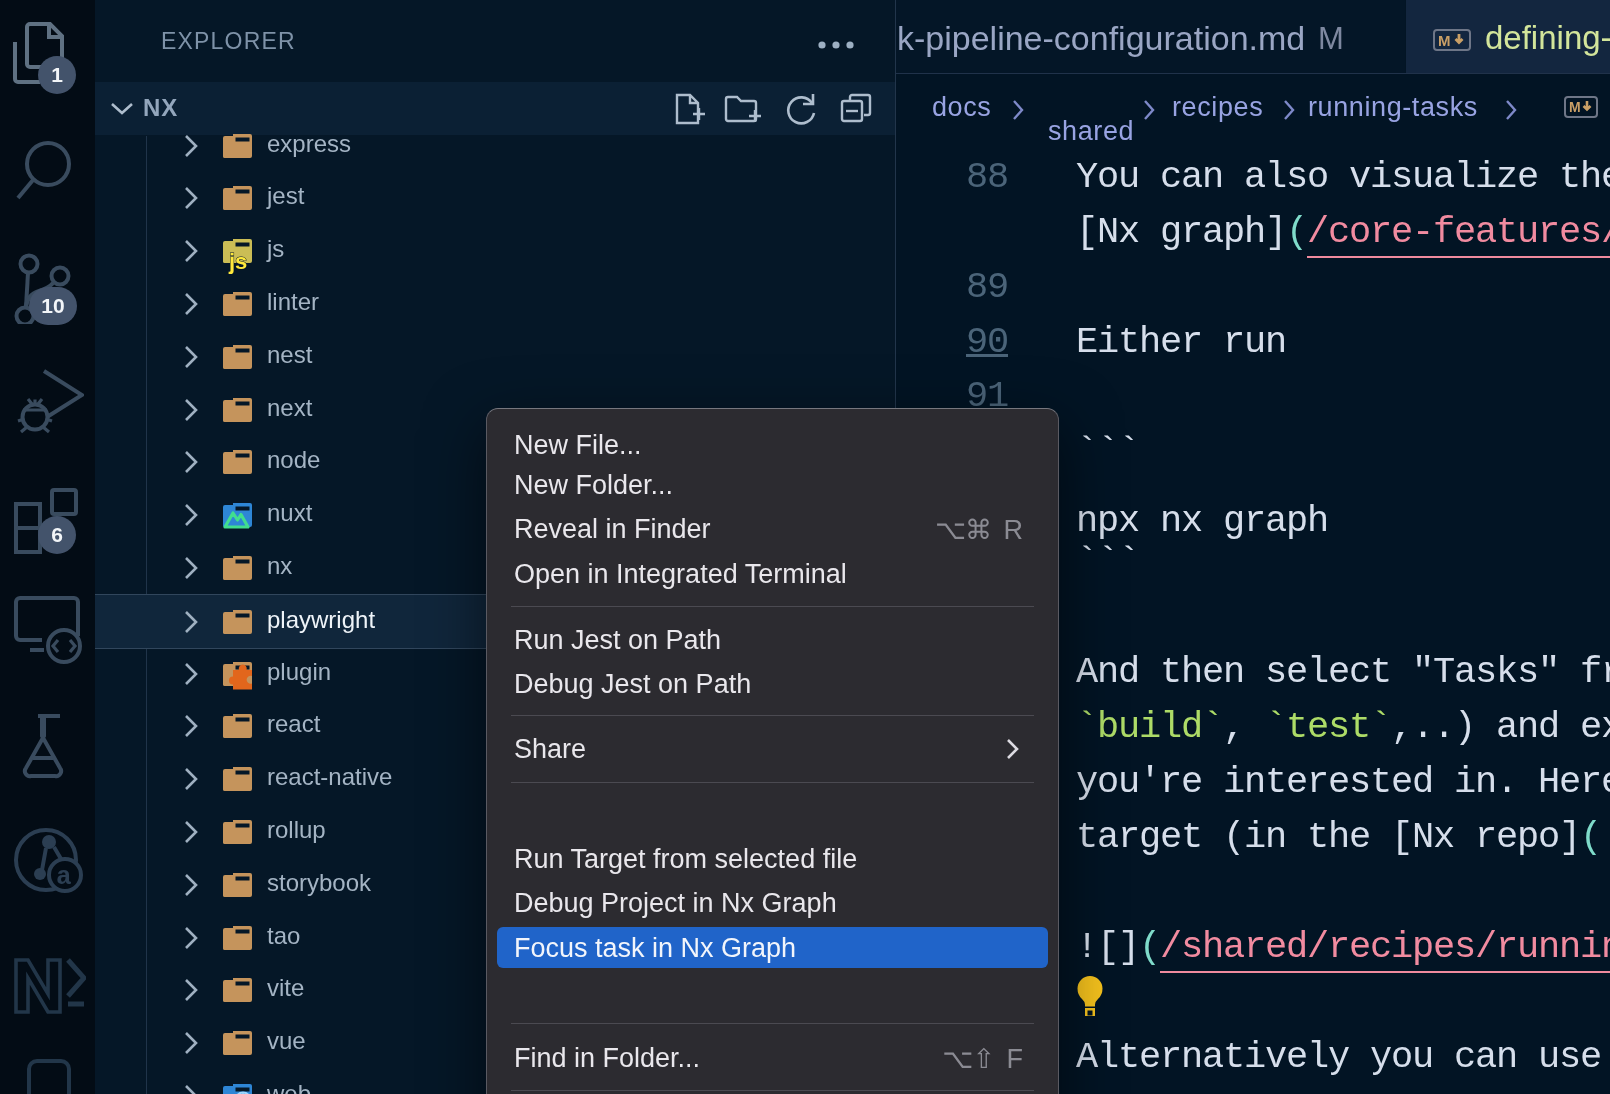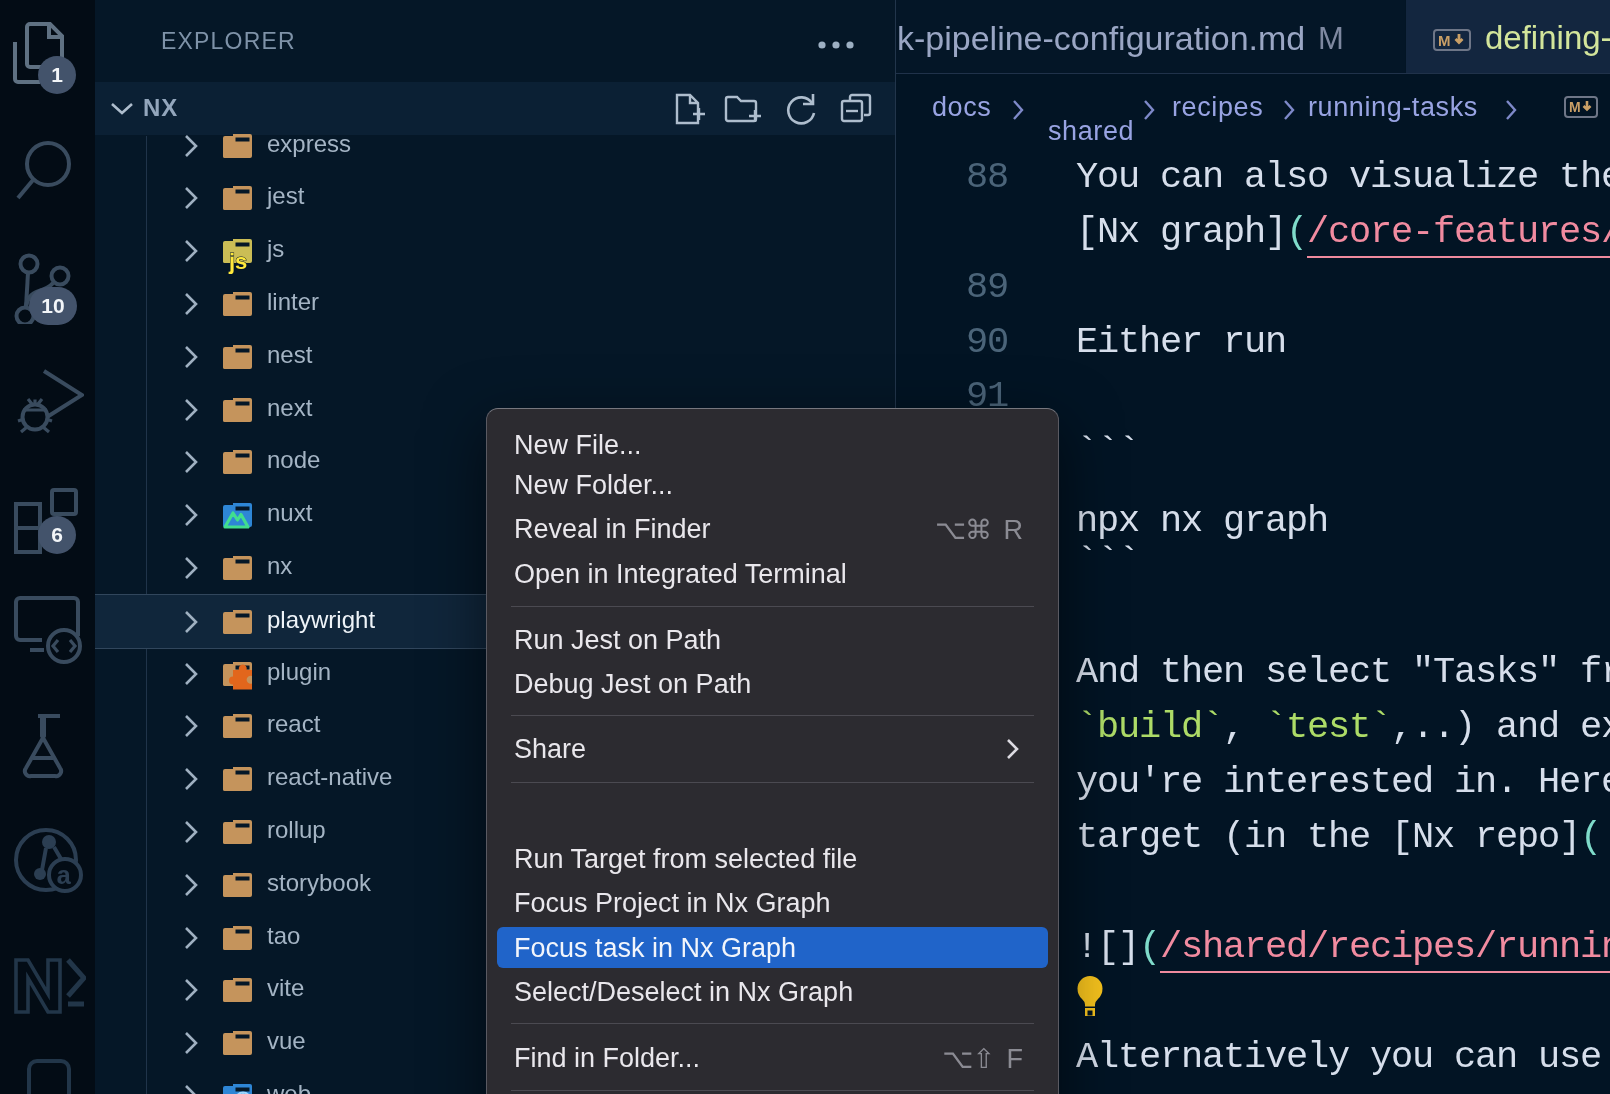--- a/index.html
+++ b/index.html
@@ -359,21 +359,21 @@
         </svg>
         <svg style="position:absolute;left:668px;top:22px;" width="34" height="22" viewBox="0 0 34 22">
           <rect x="1" y="1" width="32" height="20" rx="3" fill="none" stroke="#6e7687" stroke-width="2"></rect>
           <text x="5" y="16" font-family="Liberation Sans" font-size="14" font-weight="bold" fill="#c99f66">M</text>
           <path d="M23 5 v8 M19.5 10 l3.5 3.5 l3.5 -3.5" stroke="#c99f66" stroke-width="2.6" fill="none"></path>
         </svg>
       </div>
     <div id="code">
         <div class="gut" style="top:156px;">88</div>
 <div class="gut" style="top:266px;">89</div>
-<div class="gut" style="top:321px;">90</div>
+<div class="gut" style="top:321px;text-decoration:underline;">90</div>
 <div class="gut" style="top:375px;">91</div>
 <div class="cl" style="top:156px;">You can also visualize the</div>
 <div class="cl" style="top:211px;">[Nx graph]<span class="teal">(</span><span class="pink">/core-features/explore-g</span></div>
 <div class="cl" style="top:321px;">Either run</div>
 <div class="cl" style="top:431px;">```</div>
 <div class="cl" style="top:500px;text-align:right;">npx nx graph</div>
 <div class="cl" style="top:541px;">```</div>
 <div class="cl" style="top:651px;">And then select "Tasks" fr</div>
 <div class="cl" style="top:706px;"><span class="grn">`build`</span>, <span class="grn">`test`</span>,..) and ex</div>
 <div class="cl" style="top:761px;">you're interested in. Here</div>
@@ -468,24 +468,21 @@
 <div class="mi" style="top:318px;">
         <span class="txt">Share</span>
         <svg style="position:absolute;right:38px;top:10px;" width="15" height="24" viewBox="0 0 15 24">
           <path d="M3 3 L12 12 L3 21" fill="none" stroke="#dddbe2" stroke-width="2.6"></path>
         </svg>
       </div>
 <div class="mi" style="top:428px;">
         <span class="txt">Run Target from selected file</span>
       </div>
 <div class="mi" style="top:472px;">
-        <span class="txt">Focus Project in Nx Graph</span>
-      </div>
-<div class="mi" style="top:561px;">
-        <span class="txt">Select/Deselect in Nx Graph</span>
+        <span class="txt">Debug Project in Nx Graph</span>
       </div>
 <div class="mi" style="top:627px;">
         <span class="txt">Find in Folder...</span>
         <span class="sc" style="letter-spacing:-1px;">⌥⇧ F</span>
       </div>
 <div class="msep" style="top:197px;"></div>
 <div class="msep" style="top:306px;"></div>
 <div class="msep" style="top:373px;"></div>
 <div class="msep" style="top:614px;"></div>
 <div class="msep" style="top:681px;"></div>

